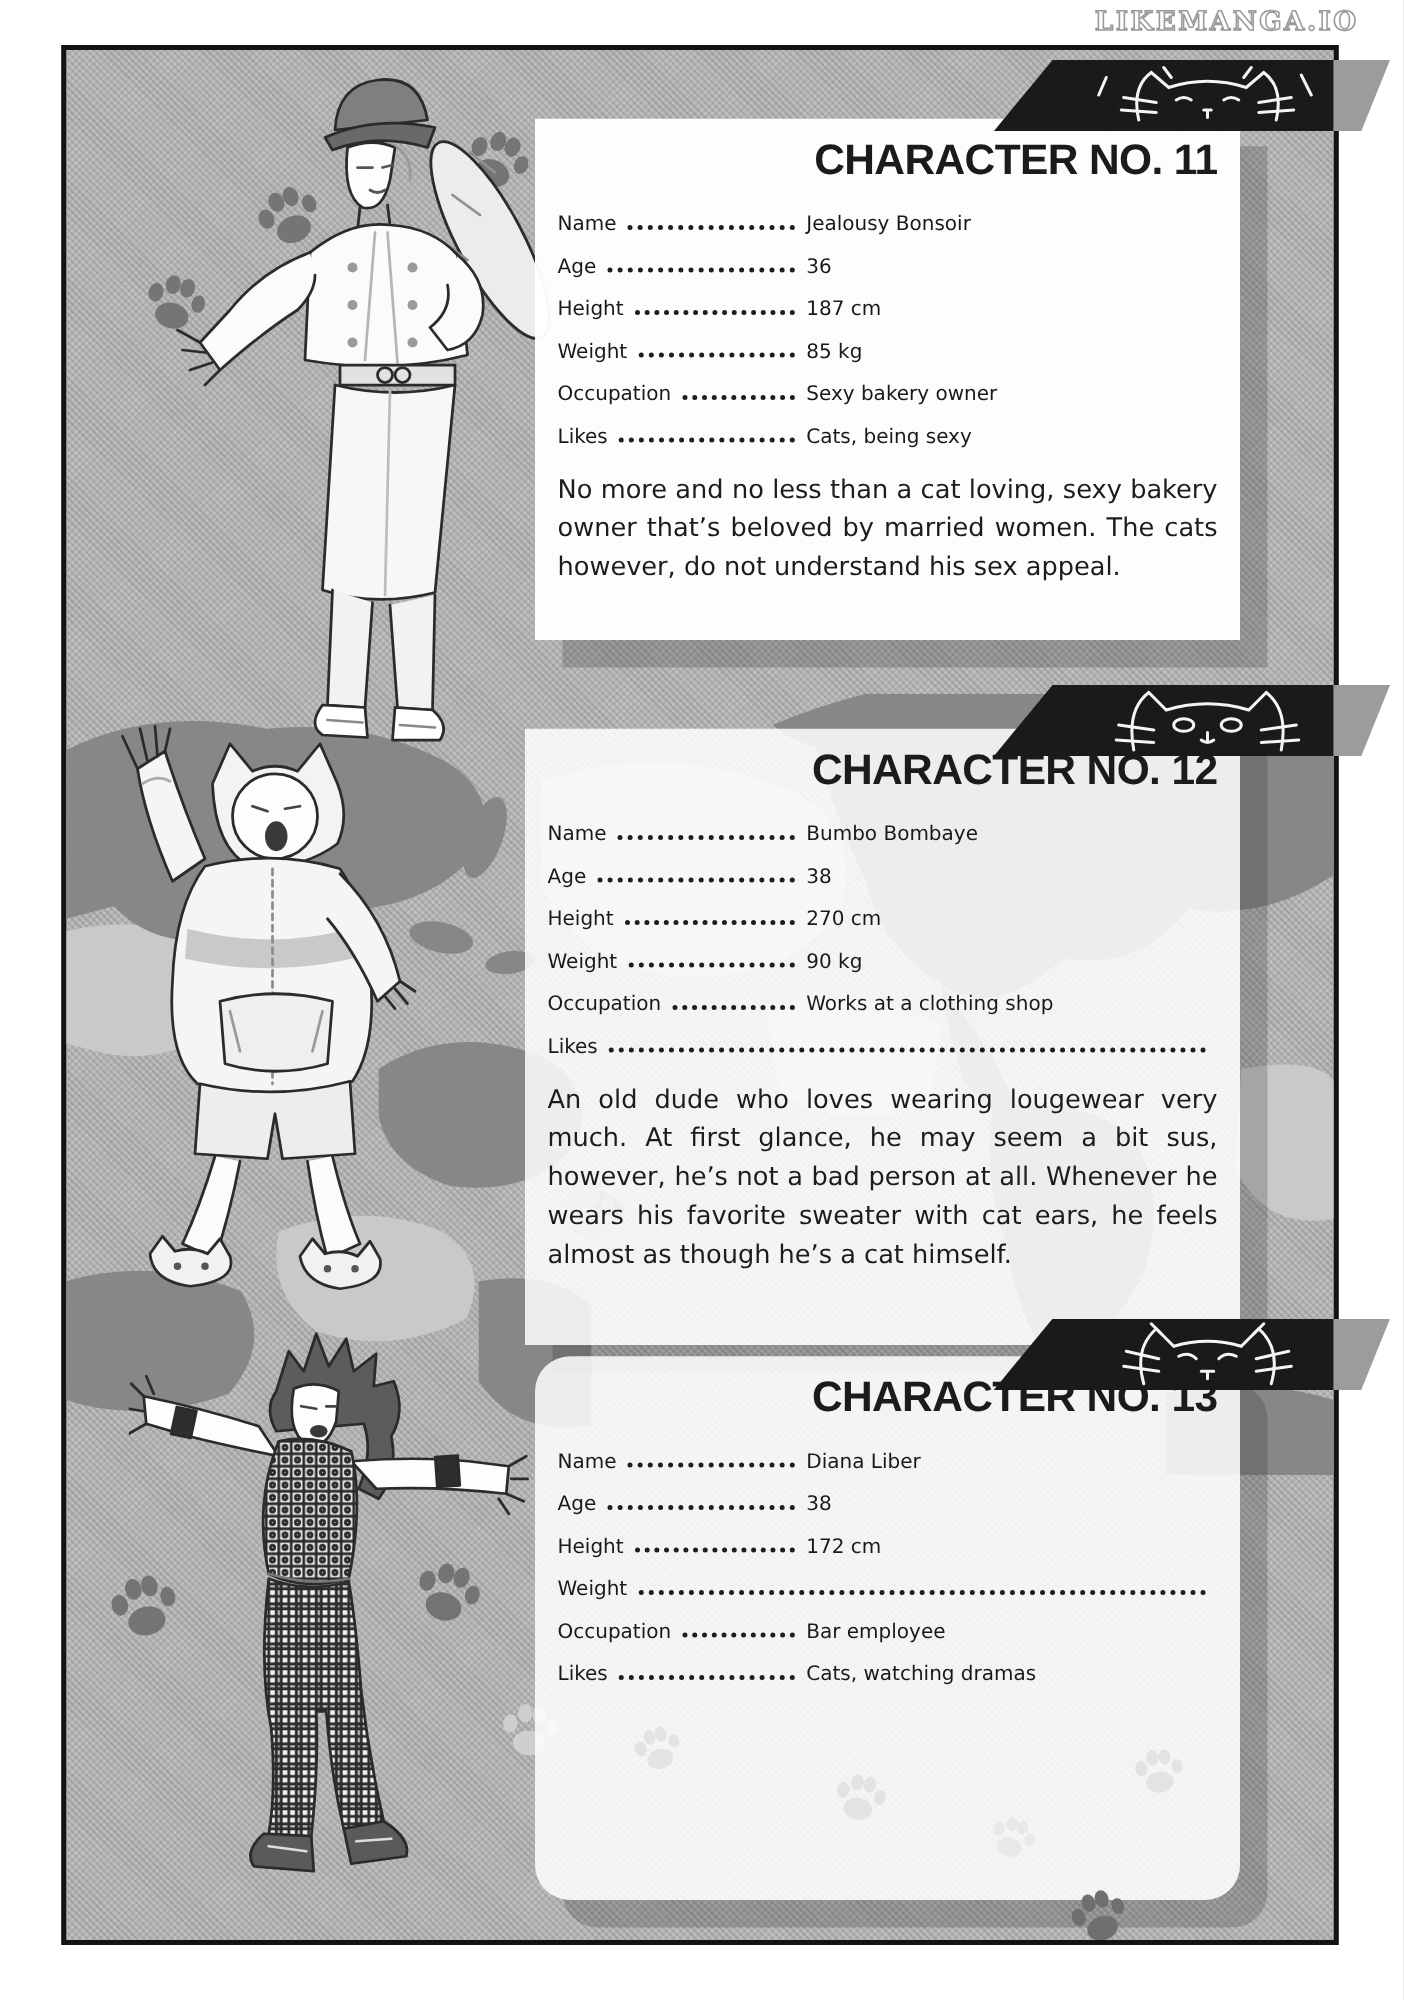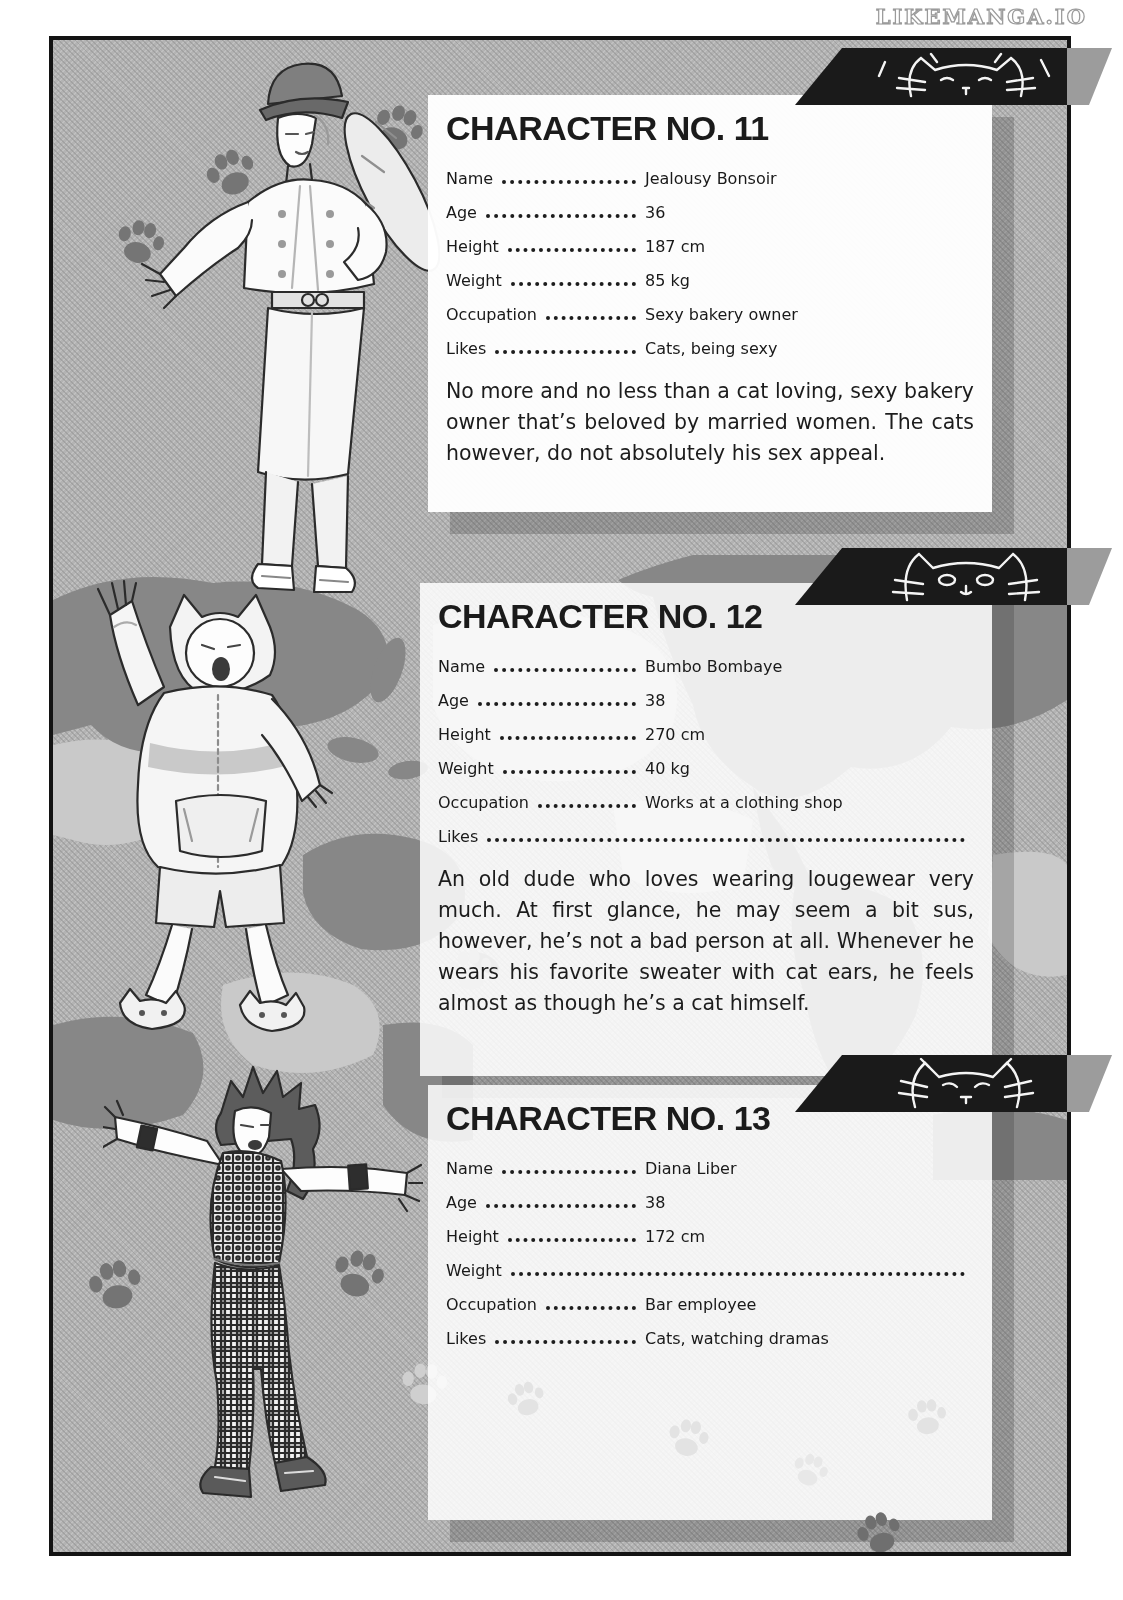--- a/index.html
+++ b/index.html
@@ -25,21 +25,21 @@
   
   .paw{position:absolute;}
 
   
   .card{position:absolute;box-sizing:border-box;
         background:rgba(255,255,255,.97);
         box-shadow:22px 22px 0 rgba(35,35,35,.22);
         padding:12px 18px 14px 18px;color:#161616;}
   .card.translucent{background:rgba(255,255,255,.85);}
   .card-title{font-family:"Liberation Sans",sans-serif;font-weight:700;
-              font-size:34px;letter-spacing:-.5px;color:#1b1b1b;margin:2px 0 14px 0;}
+              font-size:34px;letter-spacing:-.5px;color:#1b1b1b;margin:2px 0 14px 0;text-align:right;}
   .frow{display:flex;align-items:baseline;font-family:"DejaVu Sans",sans-serif;
         font-size:16px;line-height:34px;font-weight:500;color:#191919;}
   .flabel{flex:0 0 auto;white-space:nowrap;}
   .fdots{flex:1 1 auto;min-width:22px;border-bottom:4px dotted #1d1d1d;
          margin:0 9px 9px 9px;}
   .fvalue{flex:0 0 329px;white-space:nowrap;}
   .card-desc{margin-top:10px;font-family:"DejaVu Sans",sans-serif;
              font-size:20.5px;line-height:31px;text-align:justify;color:#1c1c1c;}
 
   
@@ -256,21 +256,21 @@
     <div class="frow">
         <span class="flabel">Occupation</span>
         <span class="fdots"></span>
         <span class="fvalue">Sexy bakery owner</span>
       </div>
     <div class="frow">
         <span class="flabel">Likes</span>
         <span class="fdots"></span>
         <span class="fvalue">Cats, being sexy</span>
       </div>
-    <div class="card-desc">No more and no less than a cat loving, sexy bakery owner that’s beloved by married women. The cats however, do not absolutely his sex appeal.</div>
+    <div class="card-desc">No more and no less than a cat loving, sexy bakery owner that’s beloved by married women. The cats however, do not understand his sex appeal.</div>
   </div>
 
   <div class="card translucent" style="left:367px;top:543px;width:572px;height:493px;">
     <div class="card-title">CHARACTER NO. 12</div>
     <div class="frow">
         <span class="flabel">Name</span>
         <span class="fdots"></span>
         <span class="fvalue">Bumbo Bombaye</span>
       </div>
     <div class="frow">
@@ -279,35 +279,35 @@
         <span class="fvalue">38</span>
       </div>
     <div class="frow">
         <span class="flabel">Height</span>
         <span class="fdots"></span>
         <span class="fvalue">270 cm</span>
       </div>
     <div class="frow">
         <span class="flabel">Weight</span>
         <span class="fdots"></span>
-        <span class="fvalue">40 kg</span>
+        <span class="fvalue">90 kg</span>
       </div>
     <div class="frow">
         <span class="flabel">Occupation</span>
         <span class="fdots"></span>
         <span class="fvalue">Works at a clothing shop</span>
       </div>
     <div class="frow">
         <span class="flabel">Likes</span>
         <span class="fdots"></span>
       </div>
     <div class="card-desc">An old dude who loves wearing lougewear very much. At first glance, he may seem a bit sus, however, he’s not a bad person at all. Whenever he wears his favorite sweater with cat ears, he feels almost as though he’s a cat himself.</div>
   </div>
 
-  <div class="card translucent" style="left:375px;top:1045px;width:564px;height:435px;">
+  <div class="card translucent" style="left:375px;top:1045px;width:564px;height:435px;border-radius:28px;">
     <svg class="paw" style="left:77px;top:293px;" width="42" height="42">
         <use href="#paw" fill="#e3e3e3" transform="rotate(-15 21 21)"></use>
       </svg>
     <svg class="paw" style="left:237px;top:330px;" width="46" height="46">
         <use href="#paw" fill="#e3e3e3" transform="rotate(10 23 23)"></use>
       </svg>
     <svg class="paw" style="left:477px;top:310px;" width="44" height="44">
         <use href="#paw" fill="#e3e3e3" transform="rotate(-6 22 22)"></use>
       </svg>
     <svg class="paw" style="left:362px;top:365px;" width="40" height="40">

